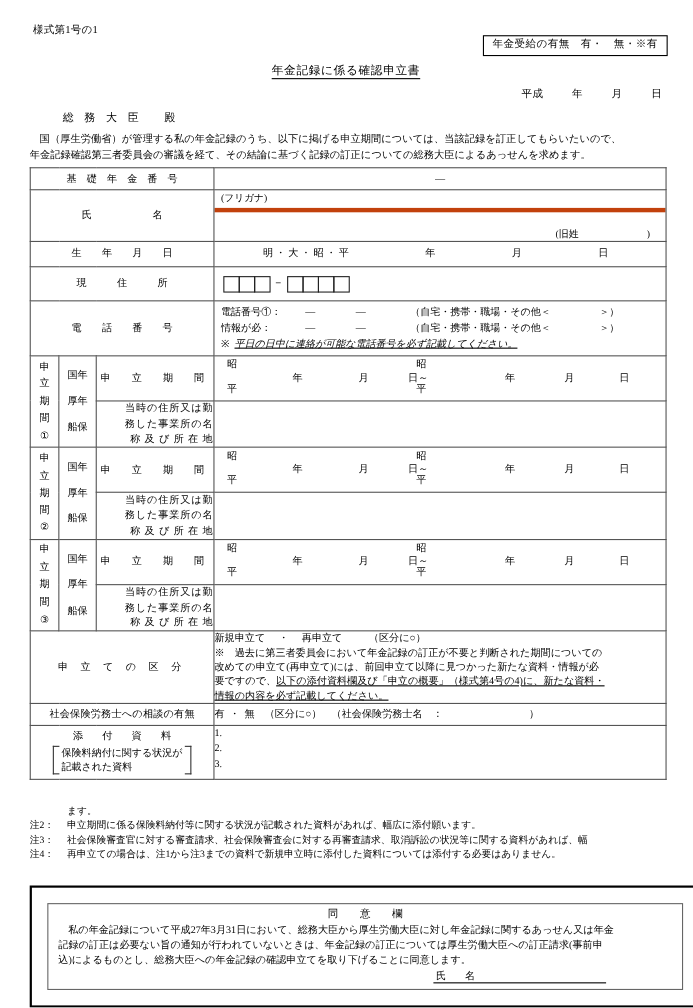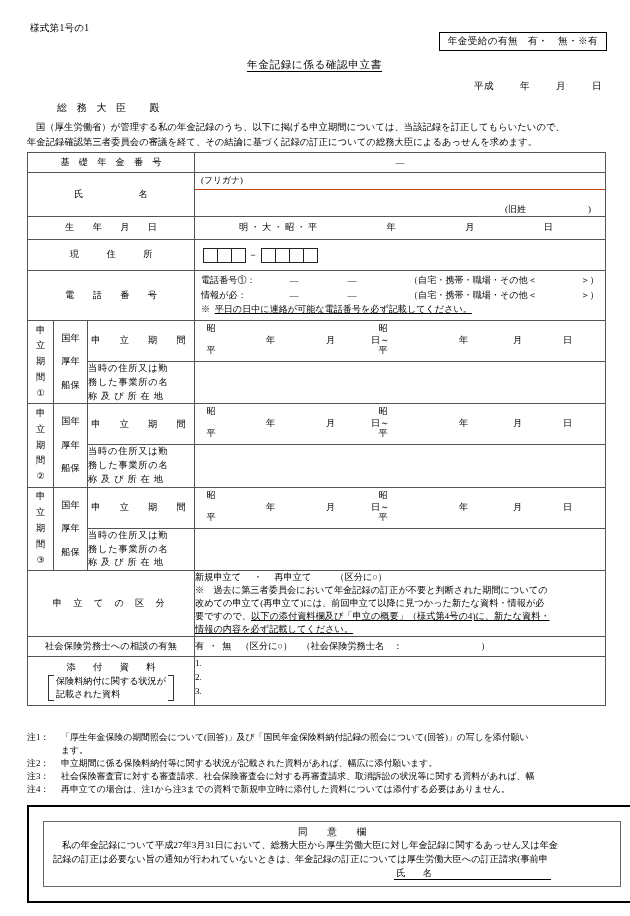--- a/index.html
+++ b/index.html
@@ -51,49 +51,49 @@
     font-size:9.2px;
   }
   .lbl{text-align:center;}
   .spread{
     display:flex;justify-content:space-between;
     padding:0 9px;letter-spacing:0;
   }
   .ctr{text-align:center;}
 
   
-  .furigana{border-bottom:1px solid #c2410c;padding:2px 6px 3px 6px;font-size:8.8px;}
+  .furigana{border-bottom:4px solid #c2410c;padding:2px 6px 3px 6px;font-size:8.8px;}
   .namebody{height:26px;position:relative;}
   .kyusei{position:absolute;right:14px;bottom:1px;font-size:9px;}
   .kyusei i{font-style:normal;display:inline-block;width:62px;}
 
   
   .zip{display:flex;align-items:center;padding:5px 0 4px 8px;}
   .zbox{width:13px;height:13px;border:1px solid #222;margin-right:-1px;}
   .zdash{margin:0 3px;font-size:10px;}
 
   
-  .phline{display:flex;padding:1.5px 6px;font-size:9.1px;gap:12px;}
+  .phline{display:flex;padding:1.5px 6px;font-size:9.1px;}
   .phline .p1{width:58px;}
   .phline .dsh{width:46px;text-align:center;}
   .phline .kinds{margin-left:22px;}
   .phline .kinds i{font-style:normal;display:inline-block;width:44px;}
   .note{padding:1px 6px 2px 6px;font-size:9.1px;}
-  .note u{text-decoration:underline;text-underline-offset:1px;}
+  .note u{text-decoration:underline;text-underline-offset:1px;font-style:italic;}
 
   
   .vcol{
     text-align:center;font-size:9.2px;line-height:1.72;
     padding:4px 0;letter-spacing:0;
   }
   .vcol span{display:block;}
   .kotoko{text-align:center;font-size:9.2px;line-height:2.55;padding:2px 0;}
   .kotoko span{display:block;}
   .periodlbl{text-align:center;letter-spacing:5px;padding-left:5px;}
-  .addrlbl{padding:2px 4px;font-size:9.1px;line-height:1.5;letter-spacing:.8px;text-align:left;}
+  .addrlbl{padding:2px 4px;font-size:9.1px;line-height:1.5;letter-spacing:.8px;text-align:right;}
   .daterow{
     position:relative;height:40px;font-size:9.2px;
   }
   .daterow .era{position:absolute;font-size:9.1px;line-height:1.05;text-align:center;width:16px;}
   .daterow .mid{position:absolute;top:14px;font-size:9.2px;}
 
   
   .kubun{padding:2px 5px 3px 5px;font-size:9.15px;line-height:1.42;}
   .kubun u{text-decoration:underline;text-underline-offset:1px;}
   .kubun .sp{display:inline-block;width:12px;}
@@ -392,24 +392,20 @@
       <td class="attlist" style="vertical-align:top">
         <div>1.</div>
         <div>2.</div>
         <div>3.</div>
       </td>
     </tr>
   </tbody>
     </table>
 
   <div class="notes">
-    <div class="nrow">
-      <span class="nlab">注1：</span>
-      <span class="ntxt">「厚生年金保険の期間照会について(回答)」及び「国民年金保険料納付記録の照会について(回答)」の写しを添付願い</span>
-    </div>
     <div class="cont">ます。</div>
     <div class="nrow">
       <span class="nlab">注2：</span>
       <span class="ntxt">申立期間に係る保険料納付等に関する状況が記載された資料があれば、幅広に添付願います。</span>
     </div>
     <div class="nrow">
       <span class="nlab">注3：</span>
       <span class="ntxt">社会保険審査官に対する審査請求、社会保険審査会に対する再審査請求、取消訴訟の状況等に関する資料があれば、幅</span>
     </div>
     <div class="nrow">
@@ -417,20 +413,21 @@
       <span class="ntxt">再申立ての場合は、注1から注3までの資料で新規申立時に添付した資料については添付する必要はありません。</span>
     </div>
   </div>
 
   <div class="consent">
     <div class="inner">
       <div class="ttl">同　意　欄</div>
       <div class="body">
         <span class="ind"></span><span>私の年金記録について平成27年3月31日において、総務大臣から厚生労働大臣に対し年金記録に関するあっせん又は年金</span><br>
         <span>記録の訂正は必要ない旨の通知が行われていないときは、年金記録の訂正については厚生労働大臣への訂正請求(事前申</span><br>
+        <span>込)によるものとし、総務大臣への年金記録の確認申立てを取り下げることに同意します。</span>
       </div>
       <div class="sig">
         <u>氏　名</u>
       </div>
     </div>
   </div>
 
 </div>
 
 </body></html>

